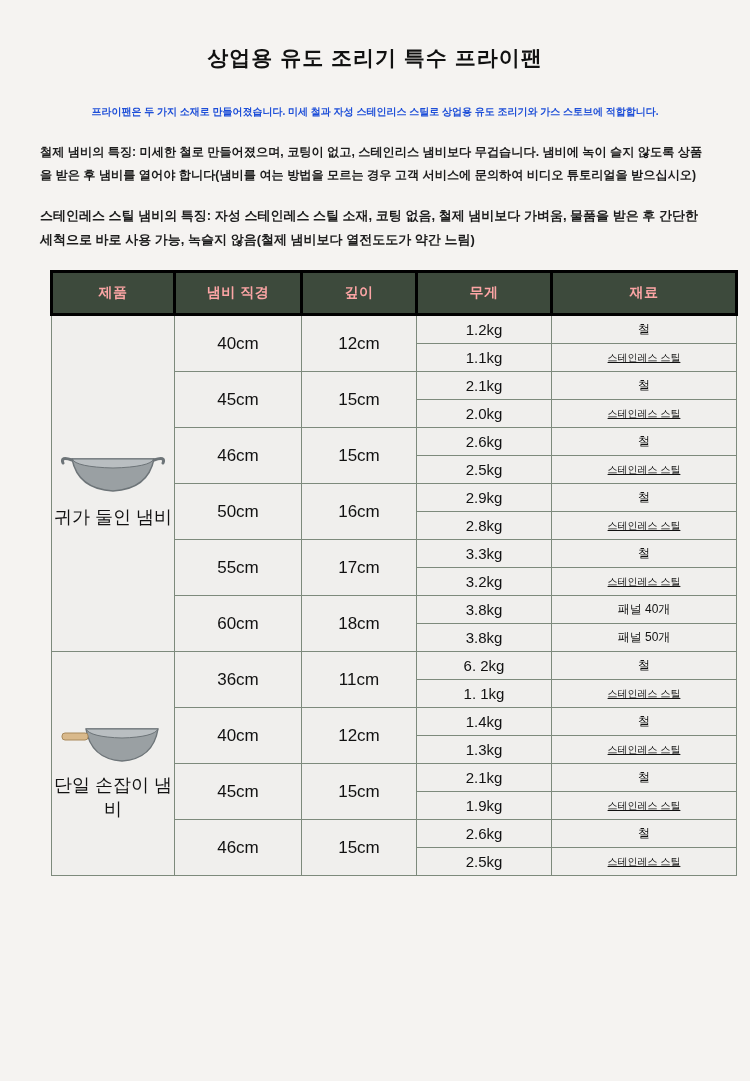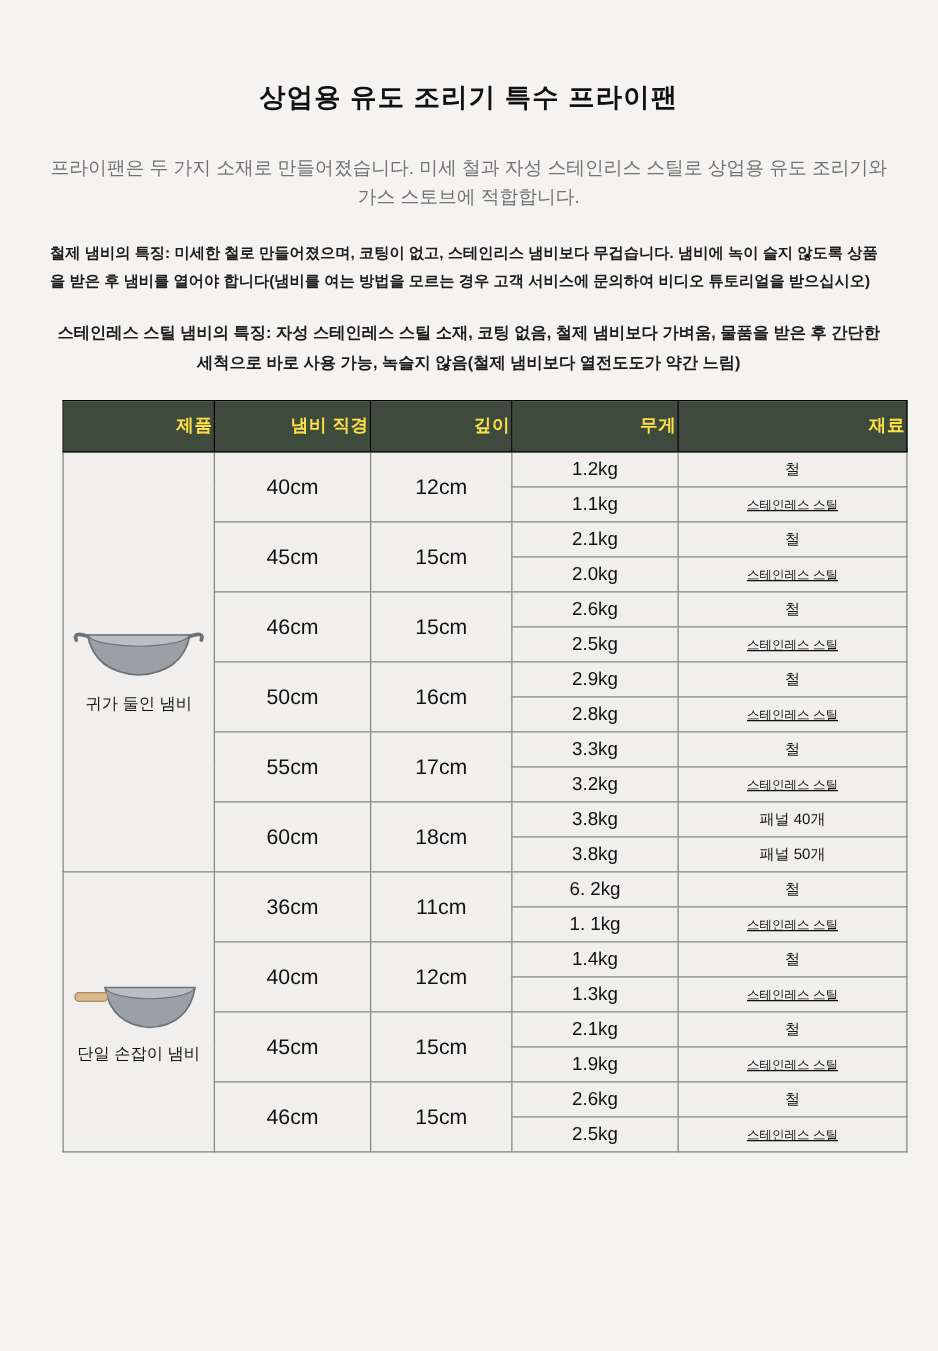--- a/index.html
+++ b/index.html
@@ -21,83 +21,82 @@
     box-sizing: border-box;
     padding: 0;
     position: relative;
   }
   .title {
     text-align: center;
     font-size: 21px;
     font-weight: 700;
     letter-spacing: 1px;
     color: #111;
-    padding-top: 64px;
+    padding-top: 44px;
   }
   .subtitle {
     text-align: center;
-    font-size: 15px;
-    font-weight: 400;
-    color: #737373;
+    font-size: 10px;
+    font-weight: 700;
+    color: #1d4ed8;
     padding-top: 32px;
     padding-left: 40px;
     padding-right: 40px;
     line-height: 1.5;
   }
   .intro {
     padding: 0 40px;
     margin-top: 22px;
   }
   .intro p {
     margin: 0 0 18px 0;
     font-size: 12.2px;
     line-height: 1.85;
     color: #1c1c1c;
     font-weight: bold;
   }
   .intro p.big {
     font-size: 13px;
-    text-align: center;
   }
   .table-wrap {
     margin: 18px 40px 0 50px;
     width: 660px;
   }
   table.spec {
     border-collapse: collapse;
     width: 660px;
     table-layout: fixed;
   }
   table.spec th {
     background: #3d4a3c;
-    color: #fde047;
+    color: #fca5a5;
     font-size: 14px;
     font-weight: 700;
     height: 38px;
-    border: 1px solid #000000;
-    text-align: right;
+    border: 3px solid #000000;
+    text-align: center;
     letter-spacing: 0.5px;
   }
   table.spec td {
     border: 1px solid #7d8a7c;
     text-align: center;
     vertical-align: middle;
     background: #f0efed;
     color: #111;
   }
   td.cell-alt {
     background: #e4e3e1;
   }
   td.imgcell {
     background: #f0efed;
     width: 120px;
     padding: 6px 2px;
   }
   .prod-label {
-    font-size: 13px;
+    font-size: 18px;
     margin-top: 6px;
     display: block;
   }
   td.dim {
     font-size: 17px;
     height: 50px;
   }
   td.weight {
     font-size: 15px;
     height: 25px;

